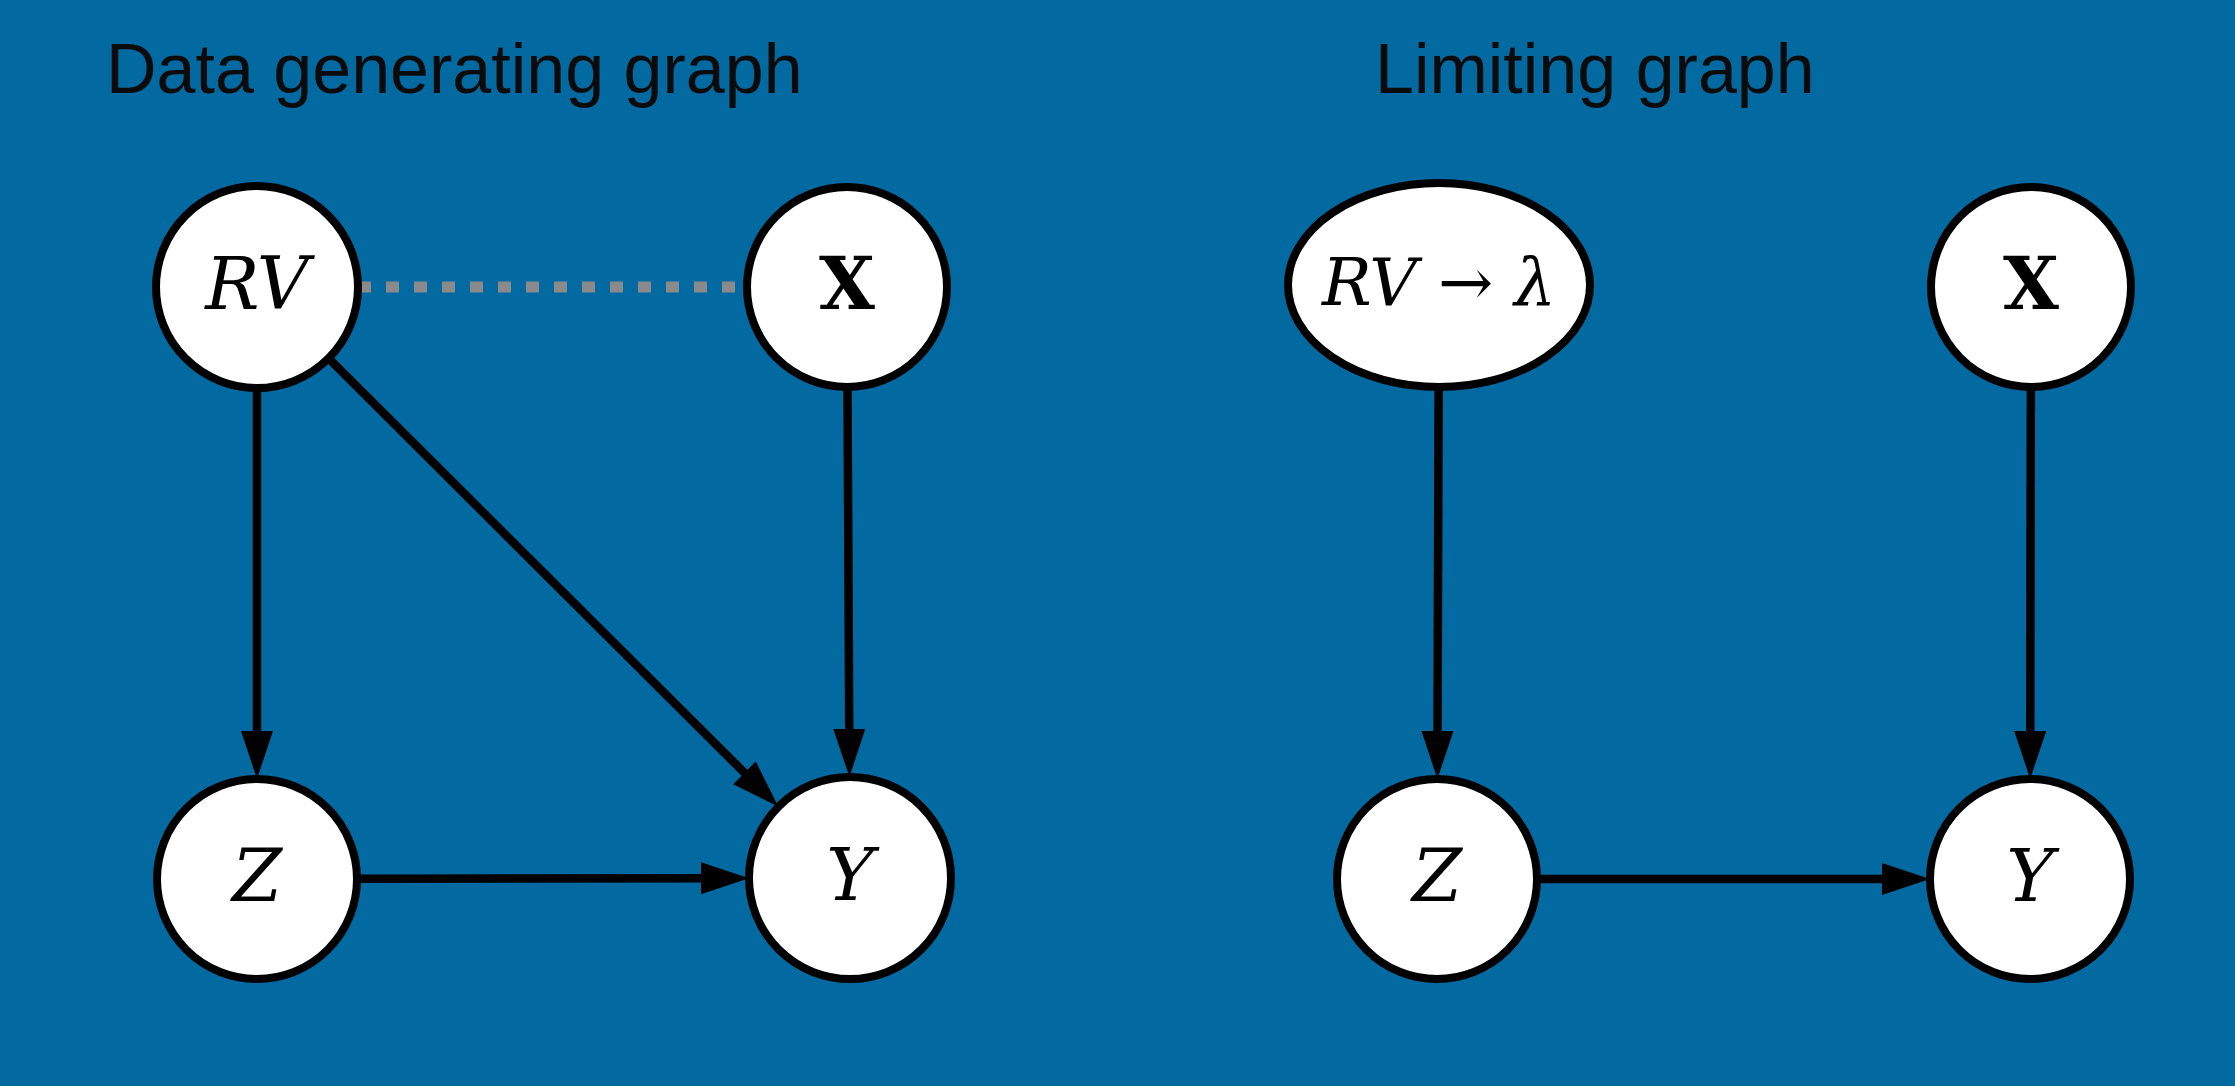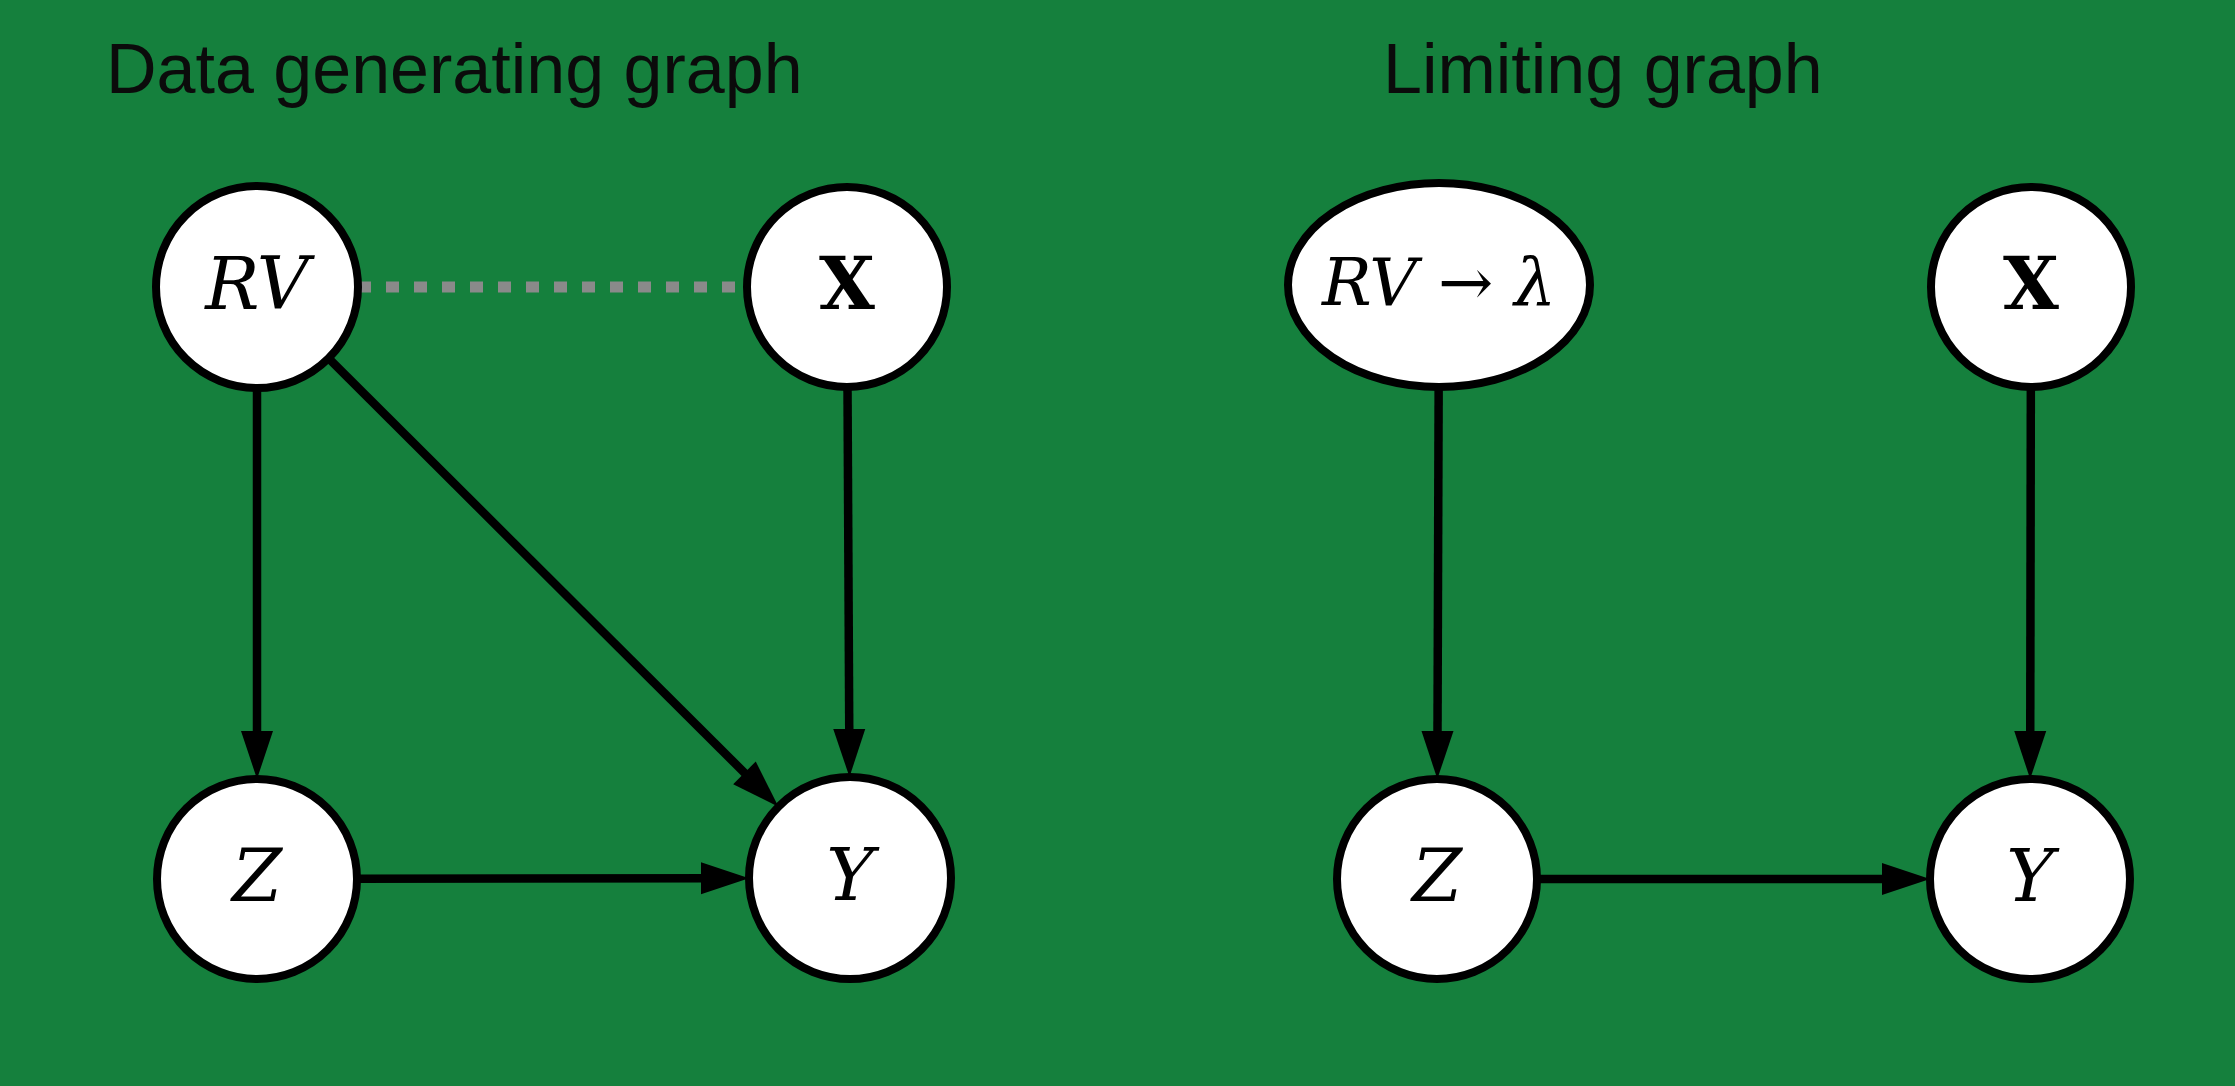--- a/index.html
+++ b/index.html
@@ -1,20 +1,20 @@
 <!DOCTYPE html>
 <html><head>
 <meta charset="utf-8">
 <style>
   html, body { margin: 0; padding: 0; background: #ffffff; }
   .canvas {
     position: relative;
     width: 2235px;
     height: 1086px;
-    background: #15803d;
+    background: #0369a1;
     overflow: hidden;
     font-family: "Liberation Sans", sans-serif;
   }
   .graph-title {
     position: absolute;
     font-family: "Liberation Sans", sans-serif;
     font-size: 70px;
     font-weight: 400;
     color: #0b0b0b;
     letter-spacing: 0px;
@@ -30,21 +30,21 @@
   svg.diagram-svg text {
     font-family: "DejaVu Serif", serif;
     fill: #000000;
   }
 </style>
 </head>
 <body>
 
 <div class="canvas">
   <div class="graph-title" id="diagram-title-0" style="left: 106px; top: 34px; color: rgb(11, 11, 11);">Data generating graph</div>
-  <div class="graph-title" id="diagram-title-1" style="left: 1375px; top: 34px; color: rgb(11, 11, 11); margin-left: 8px;">Limiting graph</div>
+  <div class="graph-title" id="diagram-title-1" style="left: 1375px; top: 34px; color: rgb(11, 11, 11);">Limiting graph</div>
   <svg class="diagram-svg" id="diagram-svg" xmlns="http://www.w3.org/2000/svg" viewBox="0 0 2235 1086">
       <g>
         <line x1="358" y1="287" x2="747" y2="287" stroke="#8a8a8a" stroke-width="11" stroke-dasharray="13 15"></line>
         <line x1="257" y1="388" x2="257" y2="745.4" stroke="#000000" stroke-width="8.5"></line>
         <polygon points="257,779 241,731 273,731" fill="#000000"></polygon>
         <line x1="328.5383209877868" y1="358.29704503167284" x2="754.6627920301376" y2="782.9843340468993" stroke="#000000" stroke-width="8.5"></line>
         <polygon points="778.4616790122132,806.7029549683272 733.1686876466633,784.1520141196568 755.7578504289754,761.4864074700611" fill="#000000"></polygon>
         <line x1="847.507607673421" y1="386.99871166395036" x2="849.3167600715752" y2="743.4017341003229" stroke="#000000" stroke-width="8.5"></line>
         <polygon points="849.4873162498448,777.0013012194102 833.2438707003706,729.0831368484614 865.2434584328347,728.9207023929666" fill="#000000"></polygon>
         <line x1="356.99985781306543" y1="878.8313661756947" x2="715.4001913836139" y2="878.2269811275149" stroke="#000000" stroke-width="8.5"></line>

